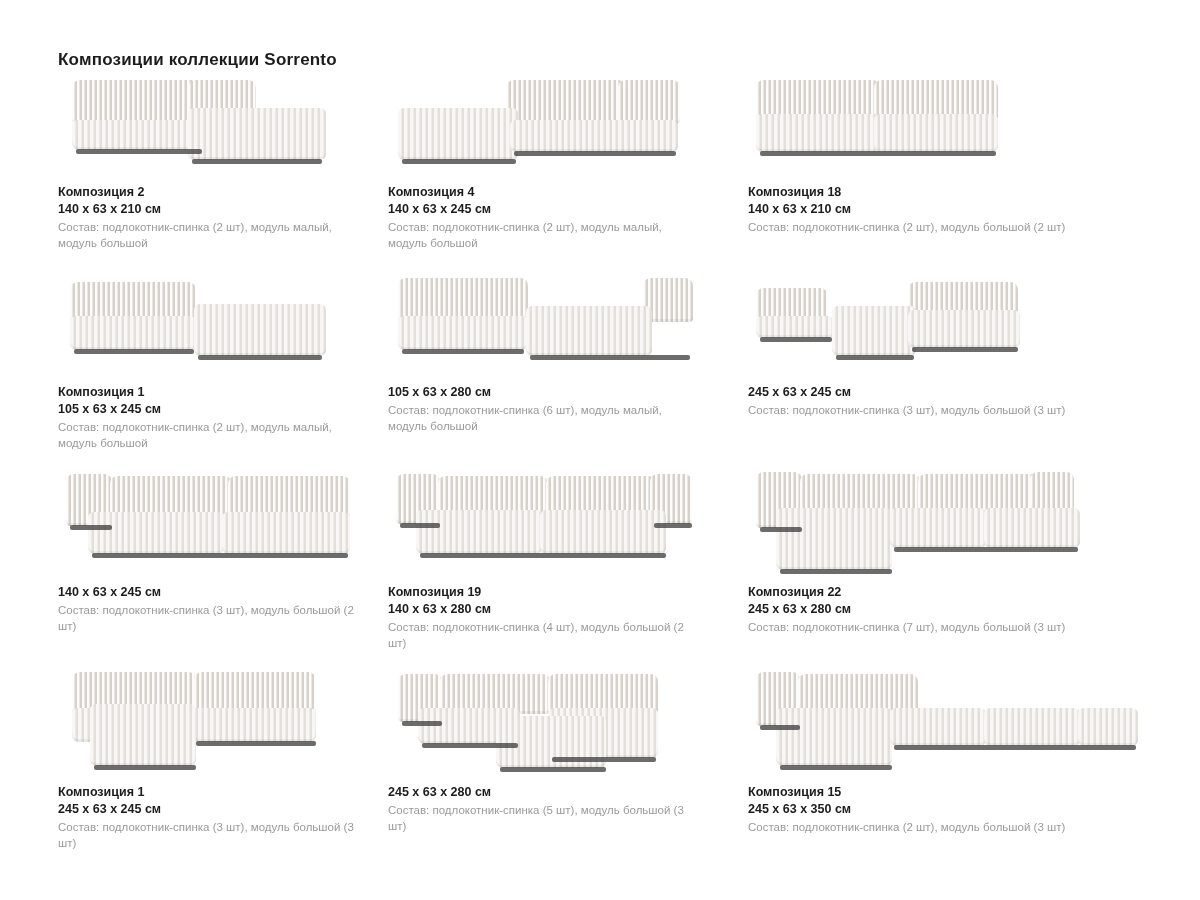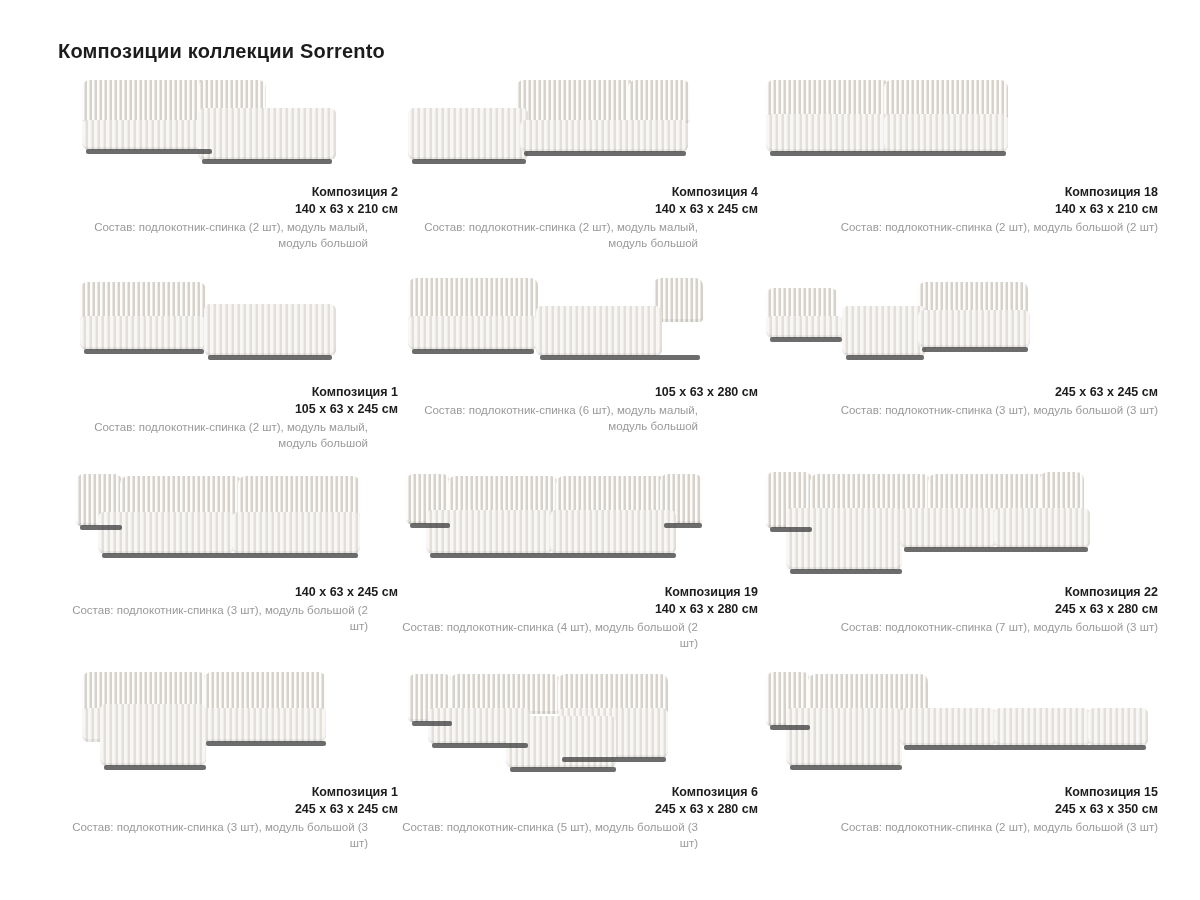--- a/index.html
+++ b/index.html
@@ -11,37 +11,36 @@
     width: 1200px;
     height: 900px;
     font-family: "Liberation Sans", sans-serif;
     color: #222222;
     overflow: hidden;
     position: relative;
   }
   .page-title {
     position: absolute;
     left: 58px;
-    top: 27px;
-    font-size: 20px;
+    top: 39px;
+    font-size: 17px;
     font-weight: bold;
     letter-spacing: 0.2px;
     color: #1c1c1c;
   }
   .grid {
     position: absolute;
-    left: 68px;
+    left: 58px;
     top: 62px;
     width: 1090px;
     display: grid;
     grid-template-columns: 330px 360px 400px;
     grid-auto-rows: 200px;
     column-gap: 0px;
     row-gap: 0px;
-    text-align: right;
   }
   .cell {
     position: relative;
   }
   .sofa-wrap {
     height: 118px;
     position: relative;
   }
   .caption {
     margin-top: 4px;
@@ -286,21 +285,20 @@
       <div class="mod back" style="left:160px; top:12px; width:110px; height:40px;"></div>
       <div class="mod flat seat" style="left:30px; top:46px; width:102px; height:36px;"></div>
       <div class="mod flat seat" style="left:160px; top:46px; width:110px; height:50px;"></div>
       <div class="mod flat seat" style="left:108px; top:54px; width:110px; height:52px;"></div>
       <div class="shadow" style="left:14px; top:59px; width:40px;"></div>
       <div class="shadow" style="left:34px; top:81px; width:96px;"></div>
       <div class="shadow" style="left:112px; top:105px; width:106px;"></div>
       <div class="shadow" style="left:164px; top:95px; width:104px;"></div>
     </div>
     <div class="caption">
-      <div class="c-name">Композиция 6</div>
       <div class="c-dims">245 x 63 x 280 см</div>
       <div class="c-comp">Состав: подлокотник-спинка (5 шт), модуль большой (3 шт)</div>
     </div>
   </div>
 
   <div class="cell wide">
     <div class="sofa-wrap">
       <div class="mod back" style="left:8px; top:10px; width:44px; height:54px;"></div>
       <div class="mod back" style="left:50px; top:12px; width:120px; height:40px;"></div>
       <div class="mod flat seat" style="left:28px; top:46px; width:116px; height:58px;"></div>

